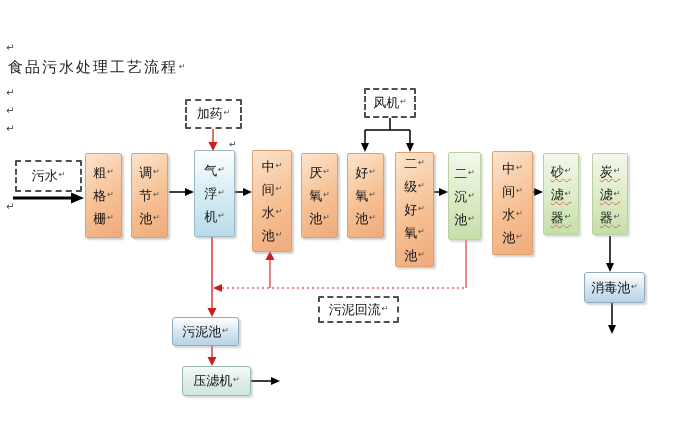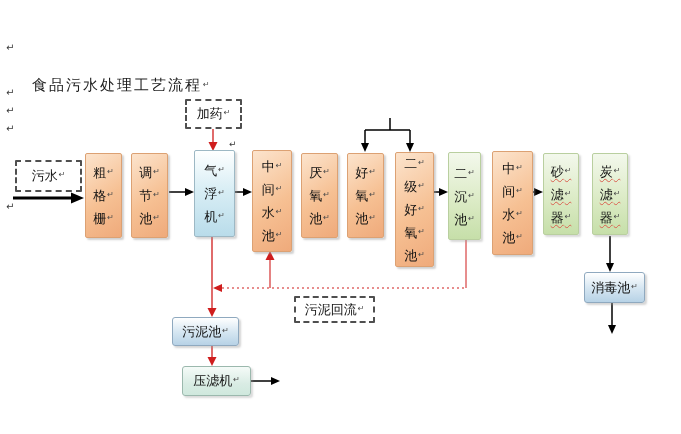--- a/index.html
+++ b/index.html
@@ -1,22 +1,22 @@
 <!DOCTYPE html>
 <html><head>
 <meta charset="utf-8">
 <style>
   html,body{margin:0;padding:0;background:#fff;}
   .canvas{
     position:relative;width:681px;height:434px;background:#ffffff;
     font-family:"DejaVu Sans",sans-serif;color:#1a1a1a;overflow:hidden;
   }
   .title{
-    position:absolute;left:8px;top:76px;font-size:15px;letter-spacing:2px;
-    color:#1c1c1c;white-space:nowrap;margin-left:24px;
+    position:absolute;left:8px;top:58px;font-size:15px;letter-spacing:2px;
+    color:#1c1c1c;white-space:nowrap;
   }
   .pmark{position:absolute;left:6px;font-size:10px;color:#3a3a3a;}
   .floatmark{position:absolute;font-size:9px;color:#3a3a3a;}
   .node{
     position:absolute;box-sizing:border-box;display:flex;align-items:center;
     justify-content:center;font-size:13px;color:#111;z-index:2;text-align:center;
   }
   .vbox{flex-direction:column;}
   .vline{height:23px;line-height:23px;white-space:nowrap;}
   .rm{font-size:8px;color:#4a4a4a;margin-left:1px;position:relative;top:-3px;}
@@ -107,21 +107,24 @@
       <polygon points="270,251 265.5,260 274.5,260" stroke="none"></polygon>
     </g>
   </svg>
 
   <div class="node dashedbox" style="left:15px;top:160px;width:67px;height:32px">
     <span>污水<span class="rm">↵</span></span>
   </div>
   <div class="node dashedbox" style="left:185px;top:99px;width:57px;height:30px">
     <span>加药<span class="rm">↵</span></span>
   </div>
-  <div class="node dashedbox" style="left:294px;top:296px;width:81px;height:27px">
+  <div class="node dashedbox" style="left:364px;top:88px;width:52px;height:30px">
+    <span>风机<span class="rm">↵</span></span>
+  </div>
+  <div class="node dashedbox" style="left:318px;top:296px;width:81px;height:27px">
     <span>污泥回流<span class="rm">↵</span></span>
   </div>
 
   <div class="node vbox orange" style="left:85px;top:153px;width:37px;height:85px">
       <div class="vline">粗<span class="rm">↵</span></div>
       <div class="vline">格<span class="rm">↵</span></div>
       <div class="vline">栅<span class="rm">↵</span></div>
     </div>
   <div class="node vbox orange" style="left:131px;top:153px;width:37px;height:85px">
       <div class="vline">调<span class="rm">↵</span></div>

